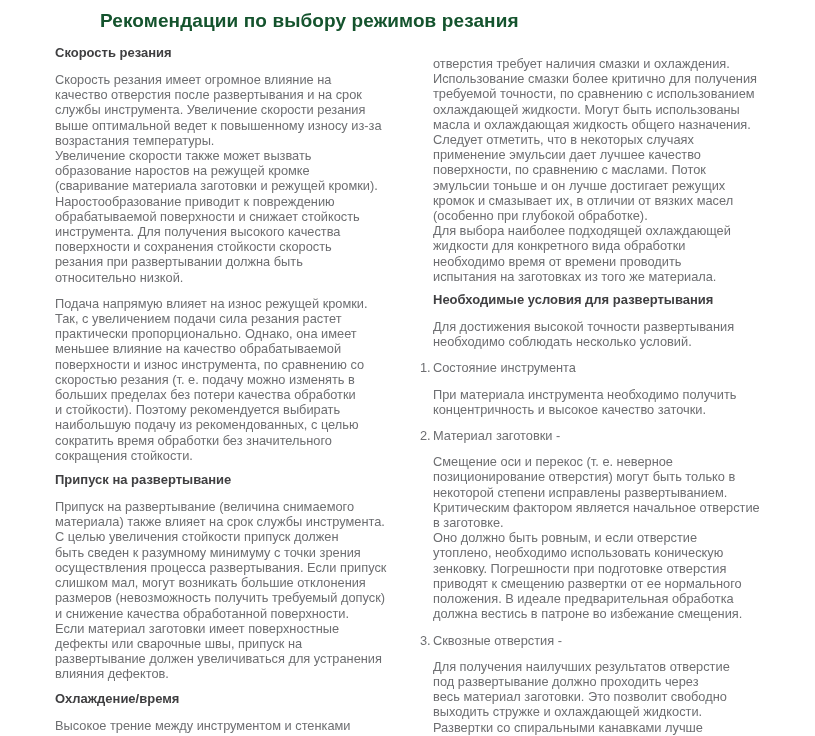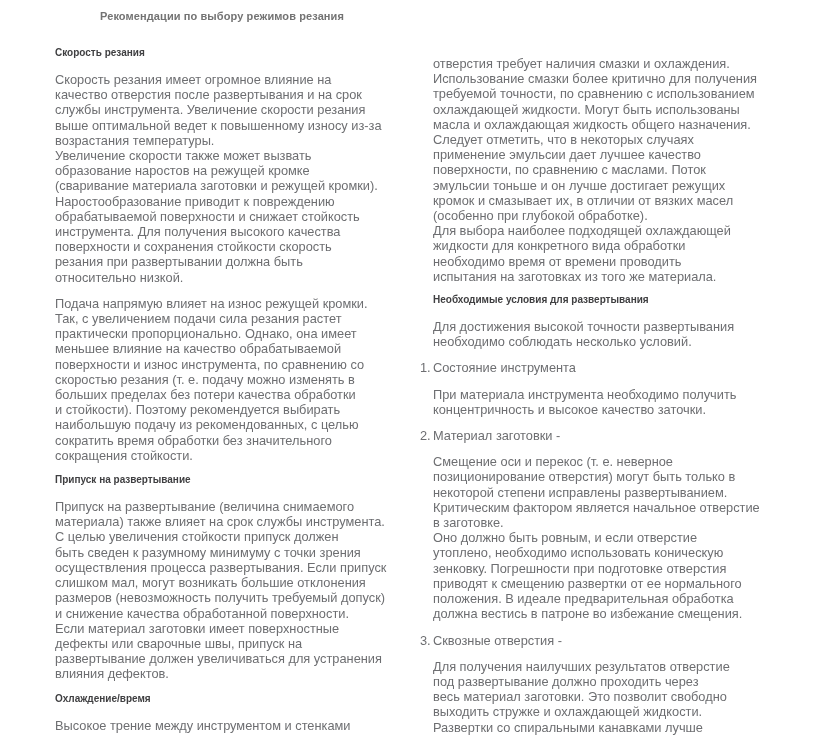--- a/index.html
+++ b/index.html
@@ -8,38 +8,38 @@
     width: 815px;
     height: 736px;
     background: #ffffff;
     font-family: "Liberation Sans", sans-serif;
     overflow: hidden;
   }
   .doc-title {
     position: absolute;
     left: 100px;
     top: 10px;
-    font-size: 11px;
+    font-size: 19px;
     font-weight: bold;
-    color: #737373;
+    color: #14532d;
     letter-spacing: 0.1px;
     white-space: pre;
   }
   .col {
     position: absolute;
     top: 45px;
     font-size: 12.8px;
     line-height: 15.2px;
     color: #6d6e71;
   }
   .col-left  { left: 55px;  width: 380px; }
   .col-right { left: 420px; width: 392px; padding-left: 13px; box-sizing: border-box; }
   .sec { margin: 0 0 9px 0; }
   .sec-h {
-    font-size: 10px;
+    font-size: 13px;
     line-height: 16px;
     font-weight: bold;
     color: #3f3f41;
     margin: 0 0 2px 0;
     white-space: pre;
   }
   .pre { white-space: pre; margin-top: 11px; }
   .nec-h { margin-top: 8px; }
   .list { margin: 0; }
   .list-item { position: relative; }

